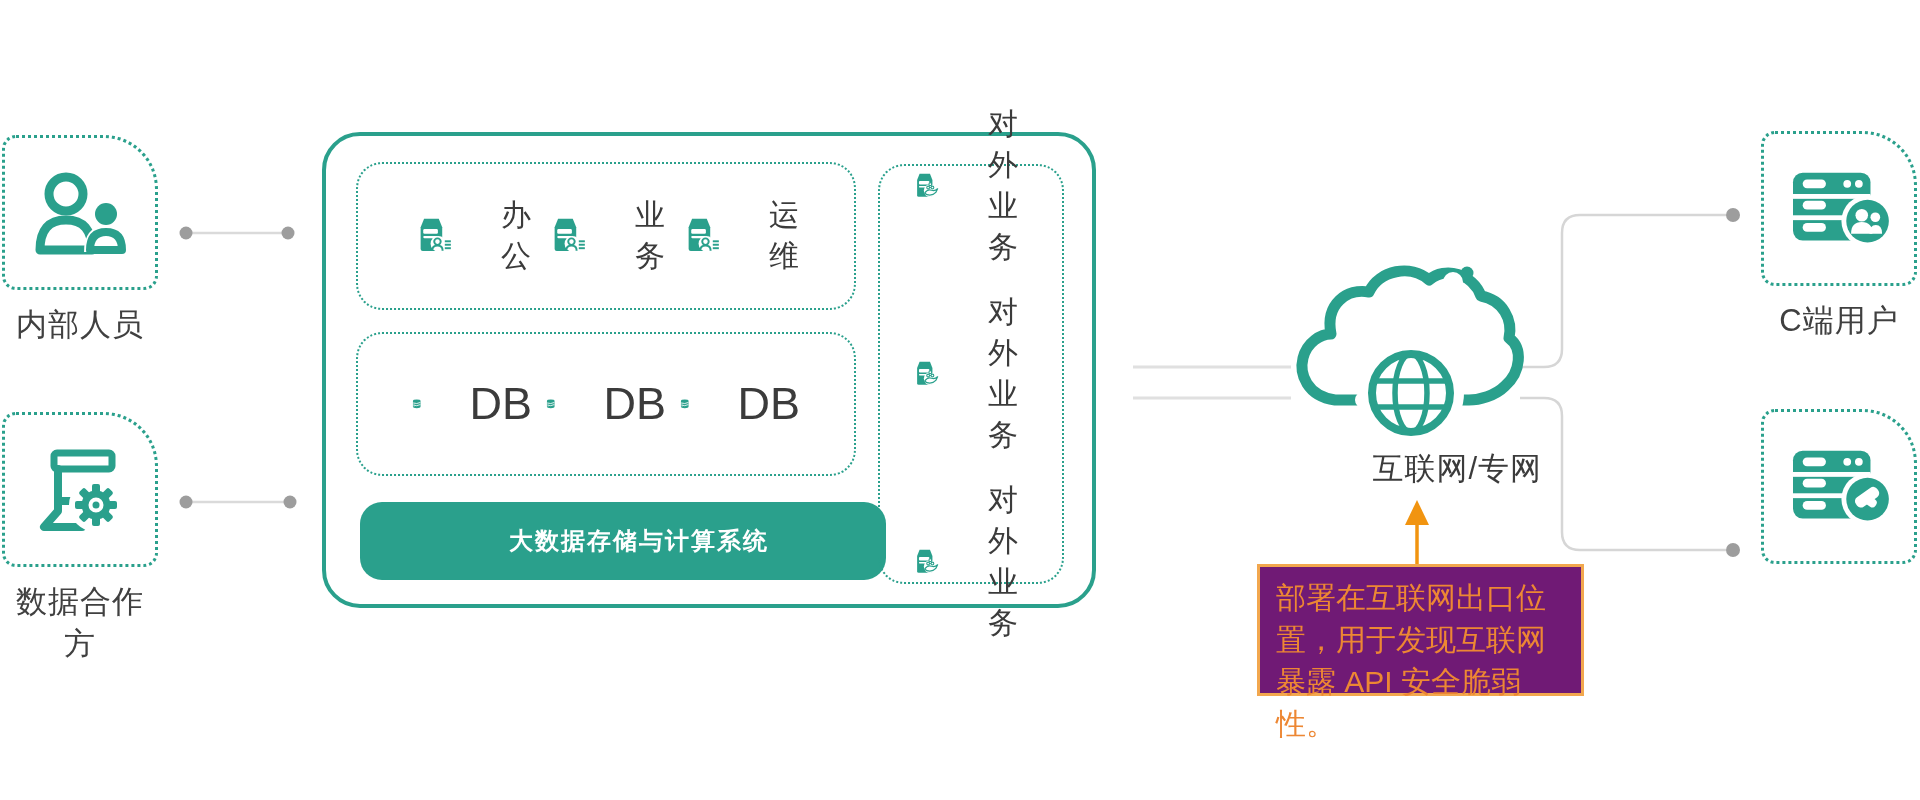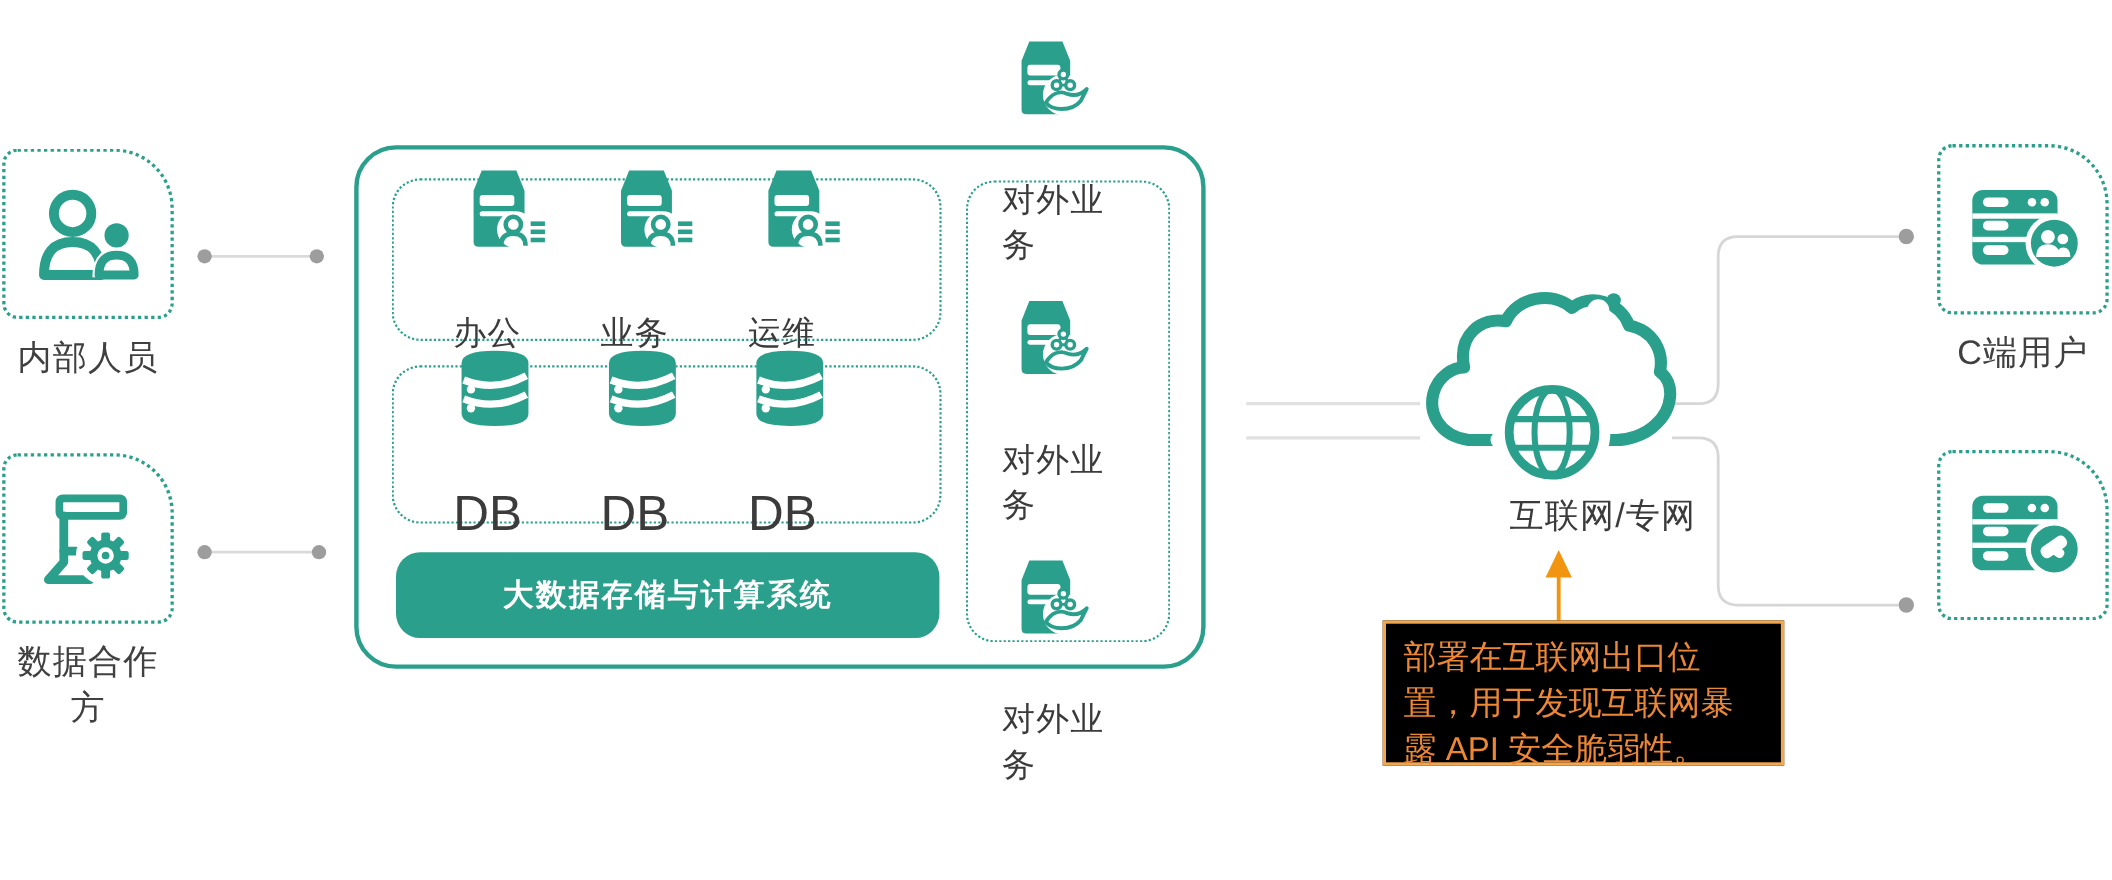--- a/index.html
+++ b/index.html
@@ -10,29 +10,29 @@
   .node-box{width:150px;height:149px;border:3px dotted #2aa08c;border-radius:14px 54px 14px 14px;
             display:flex;align-items:center;justify-content:center;background:#fff;}
   .node-label{margin-top:14px;text-align:center;font-size:31px;color:#404040;letter-spacing:1px;}
   
   .bigbox{position:absolute;left:322px;top:132px;width:774px;height:476px;border:4px solid #2aa08c;
           border-radius:38px;background:#fff;box-sizing:border-box;}
   .zone{position:absolute;border:2.5px dotted #2aa08c;border-radius:26px;box-sizing:border-box;}
   .zone-a{left:30px;top:26px;width:500px;height:148px;display:flex;align-items:center;justify-content:center;gap:14px;}
   .zone-b{left:30px;top:196px;width:500px;height:144px;display:flex;align-items:center;justify-content:center;gap:14px;}
   .zone-c{left:552px;top:28px;width:186px;height:420px;display:flex;flex-direction:column;align-items:center;justify-content:center;gap:24px;}
-  .srv-item{width:120px;display:flex;flex-direction:column;gap:48px;}
+  .srv-item{width:120px;display:flex;flex-direction:row;align-items:center;gap:48px;}
   .srv-item .cap{font-size:30px;color:#3b3b3b;margin-top:0px;letter-spacing:1px;}
   .db-item .cap{font-size:45px;margin-top:0;letter-spacing:0;}
   .banner{position:absolute;left:34px;top:366px;width:494px;height:78px;background:#2aa08c;border-radius:22px;
-          display:flex;align-items:center;justify-content:center;color:#fff;font-size:28px;font-weight:bold;letter-spacing:2px;}
+          display:flex;align-items:center;justify-content:center;color:#fff;font-size:24px;font-weight:bold;letter-spacing:2px;padding-left:32px;}
   
   .cloud-label{position:absolute;left:1280px;top:448px;width:262px;text-align:right;font-size:31px;color:#3b3b3b;letter-spacing:1px;}
   
-  .callout{position:absolute;left:1257px;top:564px;width:365px;height:132px;box-sizing:border-box;background:#000000;
+  .callout{position:absolute;left:1257px;top:564px;width:327px;height:132px;box-sizing:border-box;background:#701a75;
            border:3px solid #f2a74e;padding:10px 16px;font-size:30px;line-height:42px;color:#ed8733;}
   svg.overlay{position:absolute;left:0;top:0;pointer-events:none;}
 </style>
 </head>
 <body>
 
 <svg width="0" height="0" style="position:absolute" aria-hidden="true">
   <defs>
     <symbol id="i-people" viewBox="0 0 100 90">
       <circle cx="36" cy="26" r="17" fill="none" stroke="#2aa08c" stroke-width="9"></circle>

